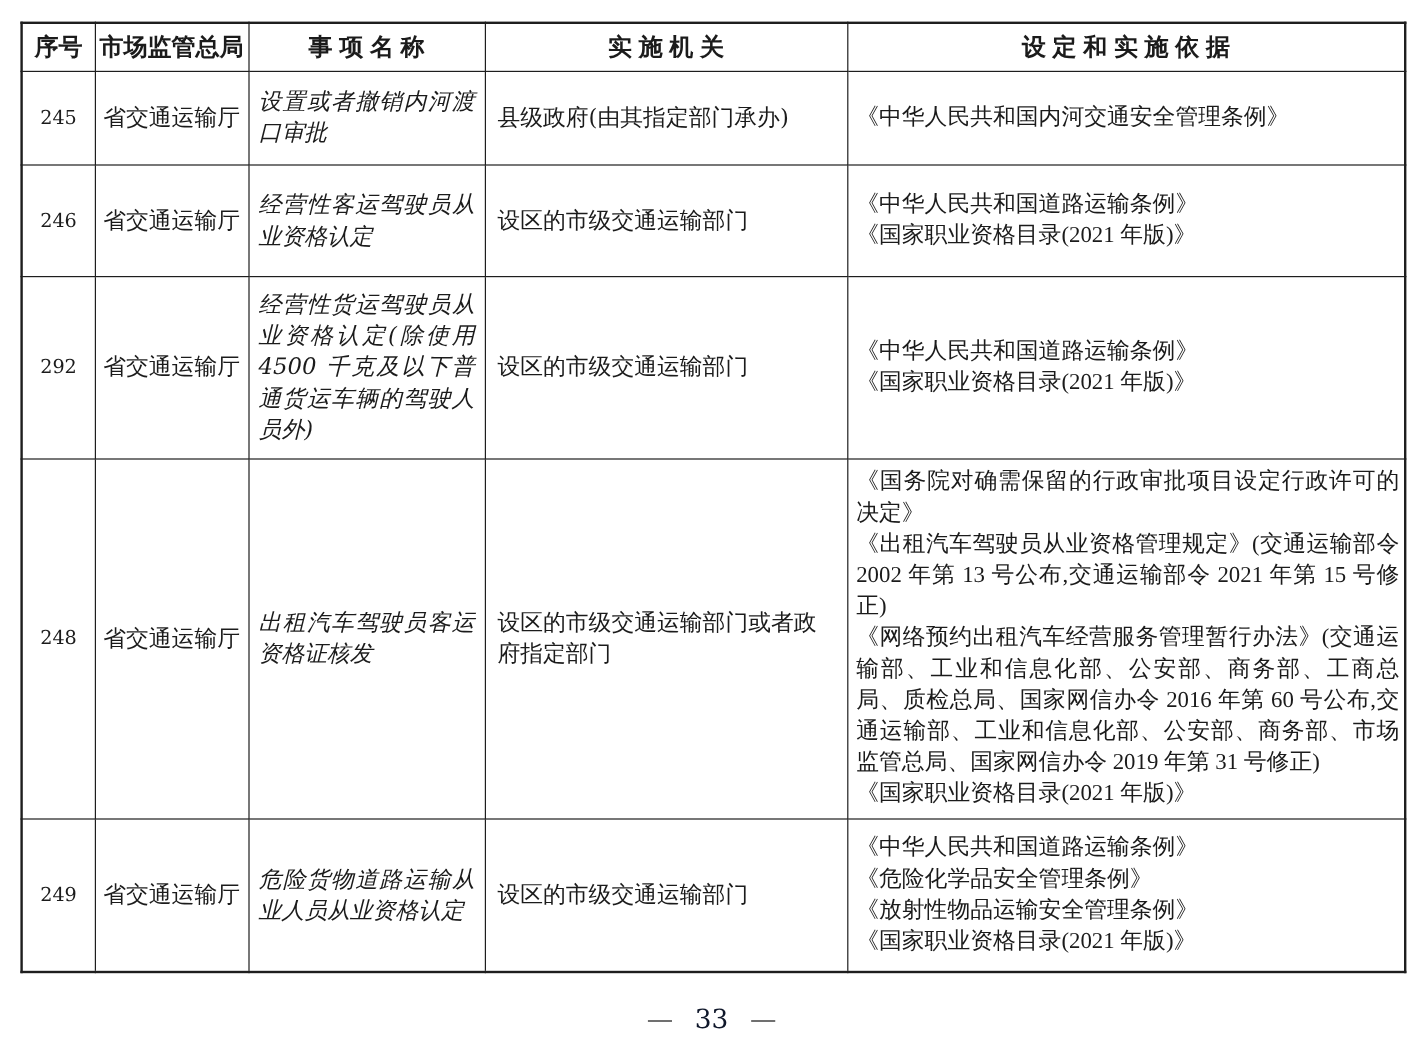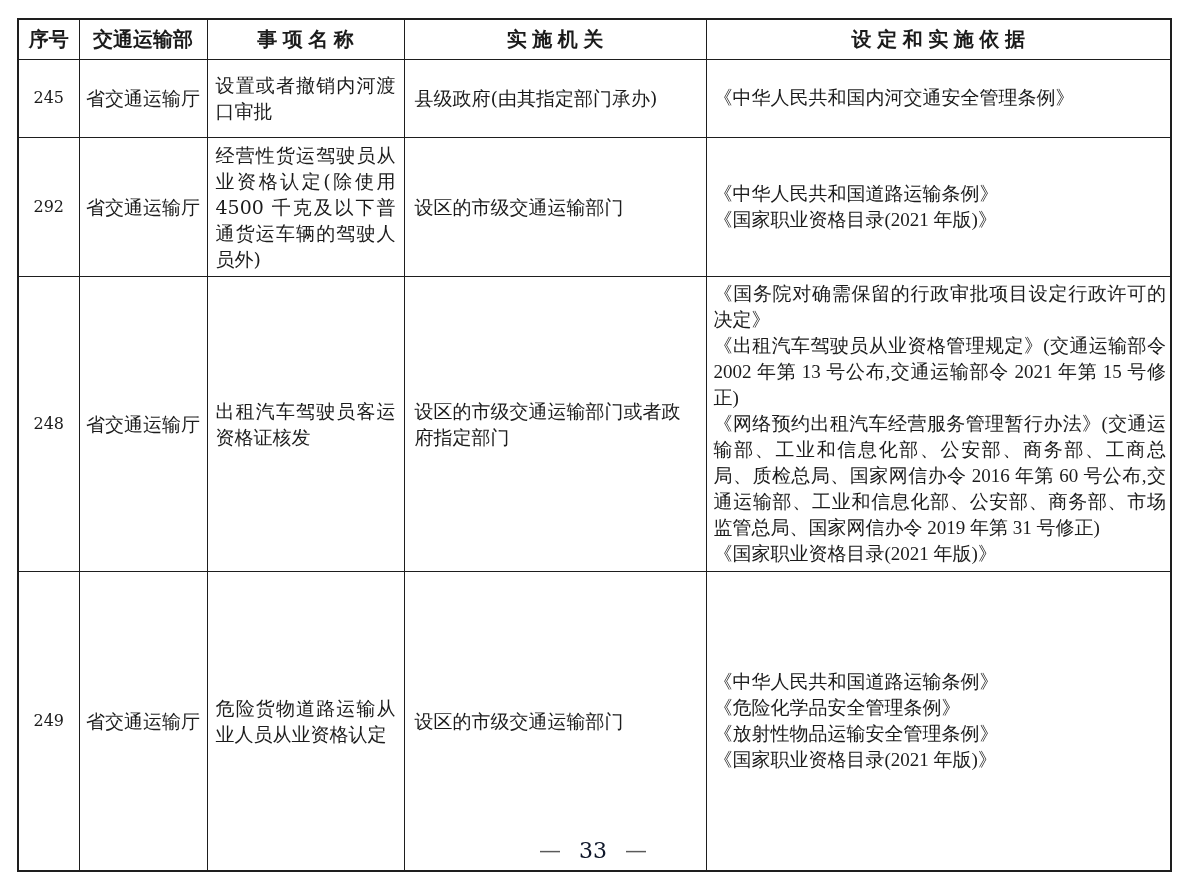--- a/index.html
+++ b/index.html
@@ -47,21 +47,21 @@
   col.w3 { width: 302px; }
   col.w4 { width: 465px; }
   
   tbody tr:nth-child(1) { height: 78px; }
   tbody tr:nth-child(2) { height: 93px; }
   tbody tr:nth-child(3) { height: 152px; }
   tbody tr:nth-child(4) { height: 300px; }
   tbody tr:nth-child(5) { height: 128px; }
   td.c0 { text-align: center; font-size: 16px; }
   td.c1 { text-align: center; padding: 4px 3px; }
-  td.c2 { text-align: justify; text-justify: inter-ideograph; padding: 4px 8px; }
+  td.c2 { text-align: justify; text-justify: inter-ideograph; padding: 4px 8px; font-style: italic; }
   td.c3 { text-align: left; padding: 4px 10px 4px 10px; margin-left: 25px; }
   td.c4 { text-align: justify; text-justify: inter-ideograph; padding: 4px 4px 4px 7px; }
   .basis-entry { text-align: justify; font-family: Liberation Serif, serif; }
   .footer {
     position: absolute;
     left: 0;
     width: 100%;
     top: 838px;
     display: flex;
     justify-content: center;
@@ -81,34 +81,44 @@
     <colgroup>
       <col class="w0">
         <col class="w1">
         <col class="w2">
         <col class="w3">
         <col class="w4">
     </colgroup>
     <thead>
       <tr>
         <th>序号</th>
-        <th>交通运输部</th>
+        <th>市场监管总局</th>
         <th>事 项 名 称</th>
         <th>实 施 机 关</th>
         <th>设 定 和 实 施 依 据</th>
       </tr>
     </thead>
     <tbody>
         <tr>
           <td class="c0">245</td>
           <td class="c1">省交通运输厅</td>
           <td class="c2">设置或者撤销内河渡口审批</td>
           <td class="c3">县级政府(由其指定部门承办)</td>
           <td class="c4">
             <div class="basis-entry">《中华人民共和国内河交通安全管理条例》</div>
+          </td>
+        </tr>
+        <tr>
+          <td class="c0">246</td>
+          <td class="c1">省交通运输厅</td>
+          <td class="c2">经营性客运驾驶员从业资格认定</td>
+          <td class="c3">设区的市级交通运输部门</td>
+          <td class="c4">
+            <div class="basis-entry">《中华人民共和国道路运输条例》</div>
+            <div class="basis-entry">《国家职业资格目录(2021 年版)》</div>
           </td>
         </tr>
         <tr>
           <td class="c0">292</td>
           <td class="c1">省交通运输厅</td>
           <td class="c2">经营性货运驾驶员从业资格认定(除使用 4500 千克及以下普通货运车辆的驾驶人员外)</td>
           <td class="c3">设区的市级交通运输部门</td>
           <td class="c4">
             <div class="basis-entry">《中华人民共和国道路运输条例》</div>
             <div class="basis-entry">《国家职业资格目录(2021 年版)》</div>

